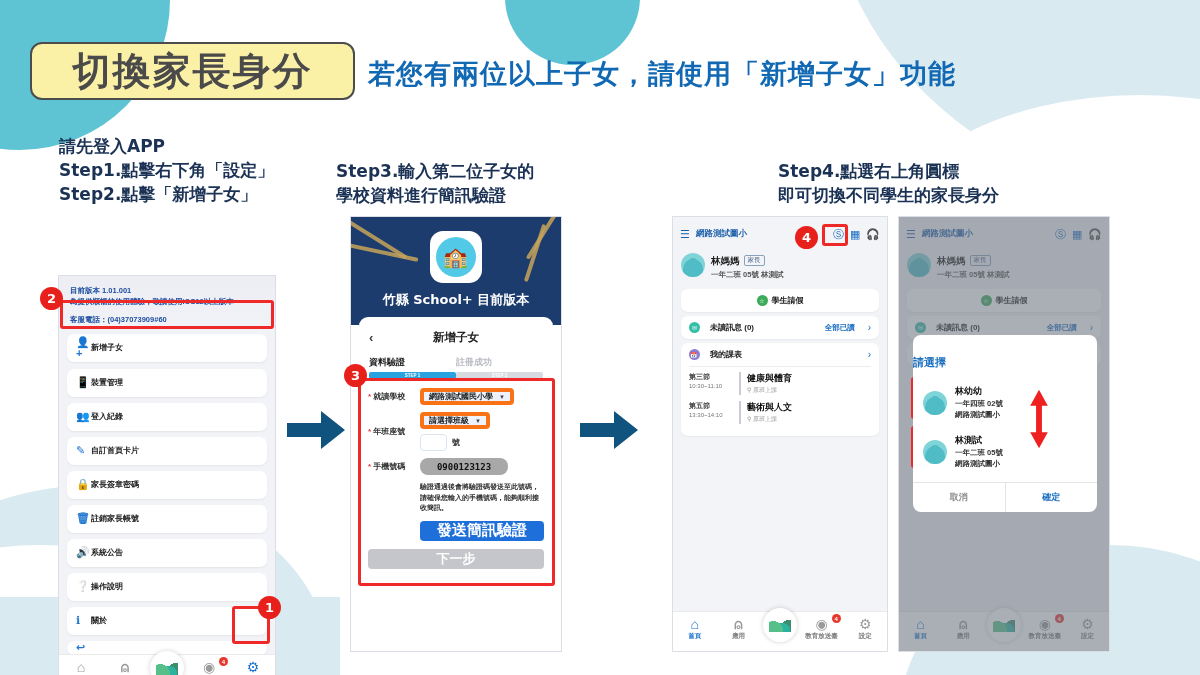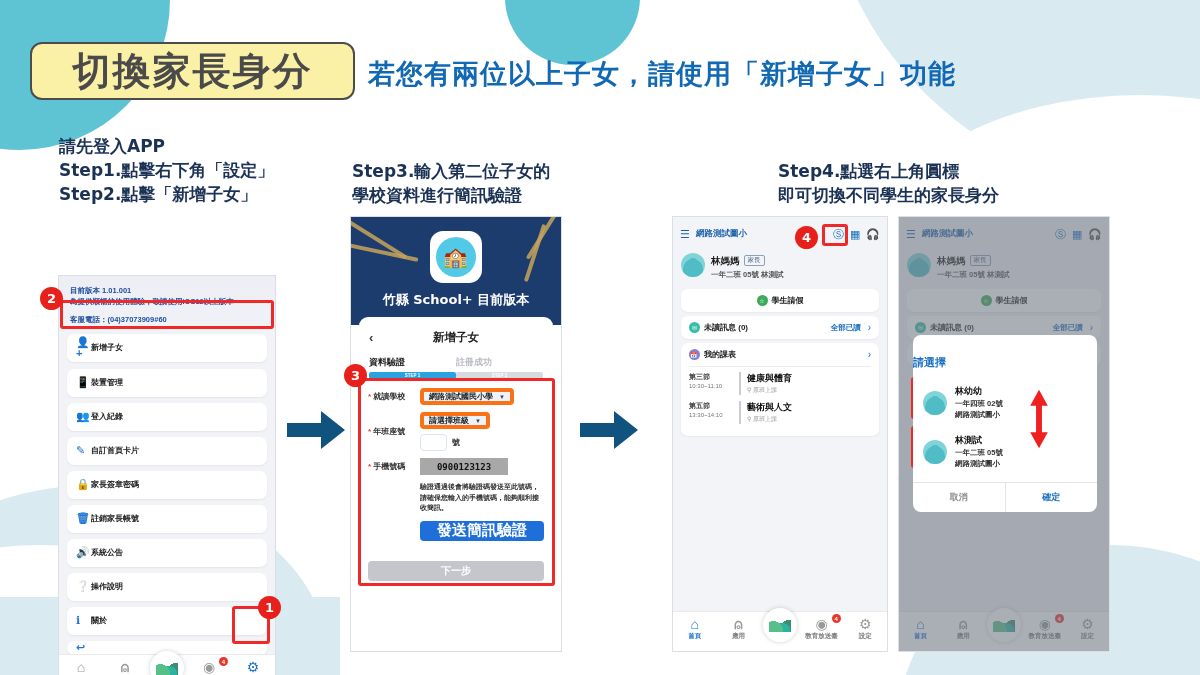--- a/index.html
+++ b/index.html
@@ -75,21 +75,21 @@
   }
 
   
   .caption {
     position: absolute; color: #1b3255;
     font-size: 17px; line-height: 1.42; font-weight: 600;
     white-space: pre-line;
     font-family: "DejaVu Sans", sans-serif;
   }
   #cap1 { left: 59px; top: 134px; }
-  #cap2 { left: 352px; top: 159px; }
+  #cap2 { left: 336px; top: 159px; }
   #cap3 { left: 778px; top: 159px; }
 
   
   .phone {
     position: absolute; background: #f2f3f7;
     overflow: hidden; border: 1px solid #dcdee5;
   }
   #phone1 { left: 58px;  top: 227px; width: 218px; height: 420px; background:#f2f3f7;margin-top:48px;}
   #phone2 { left: 350px; top: 216px; width: 212px; height: 436px; background:#ffffff;}
   #phone3 { left: 672px; top: 216px; width: 216px; height: 436px; background:#f3f4f8;}
@@ -208,35 +208,35 @@
   }
   .fsel .cv { font-size: 6px; margin-left: 6px; color: #444; }
   .fcol { display: flex; flex-direction: column; }
   .numrow { display: flex; align-items: center; margin-top: 5px; }
   .numbox {
     width: 27px; height: 17px; background: #fff; border: 1px solid #dbe4f2;
     border-radius: 4px;
   }
   .numrow .unit { font-size: 8px; margin-left: 5px; color: #333; font-weight: 700; }
   .phonebox {
-    background: #a8a8a8; border-radius: 0; height: 17px; min-width: 88px;
+    background: #a8a8a8; border-radius: 8px; height: 17px; min-width: 88px;
     display: flex; align-items: center; justify-content: center;
     font-size: 9px; font-weight: 700; color: #111;
     font-family: "DejaVu Sans Mono", monospace;
   }
   .hint { font-size: 7px; color: #333; line-height: 1.5; margin: 2px 0 7px 52px; font-weight: 600;}
   .btn-blue {
     margin-left: 52px; background: #1e6fd9; color: #fff; height: 20px;
     border-radius: 4px; display: flex; align-items: center; justify-content: center;
     font-size: 15px; font-weight: 700;
   }
   .btn-gray {
-    margin: 20px 9px 0 9px; background: #c4c6cc; color: #fff; height: 20px;
+    margin: 8px 9px 0 9px; background: #c4c6cc; color: #fff; height: 20px;
     border-radius: 4px; display: flex; align-items: center; justify-content: center;
-    font-size: 10px; font-weight: 700;
+    font-size: 13px; font-weight: 700;
   }
 
   
   .p3-top {
     height: 22px; background: #f3f4f8; display: flex; align-items: center;
     padding: 0 7px; gap: 6px; margin-top: 6px;
   }
   .p3-top .hamb { font-size: 11px; color: #1b5fa8; }
   .p3-top .sch { font-size: 8.5px; color: #1b5fa8; font-weight: 700; }
   .p3-top .sp { flex: 1; }
@@ -268,21 +268,21 @@
   .p3-leave {
     display: flex; align-items: center; justify-content: center; gap: 4px;
     font-size: 8px; font-weight: 700; color: #1a1a1a;
   }
   .dot-g { width: 11px; height: 11px; border-radius: 50%; background: #3bab5a;
            display:flex;align-items:center;justify-content:center;color:#fff;font-size:6px;}
   .dot-t { width: 11px; height: 11px; border-radius: 50%; background: #36bfa7;
            display:flex;align-items:center;justify-content:center;color:#fff;font-size:6px;}
   .dot-p { width: 11px; height: 11px; border-radius: 50%; background: #8b7fd4;
            display:flex;align-items:center;justify-content:center;color:#fff;font-size:6px;}
-  .rowhead { display: flex; align-items: center; gap: 4px; }
+  .rowhead { display: flex; align-items: center; gap: 10px; }
   .rowhead .lbl { font-size: 8px; font-weight: 700; color: #1a1a1a; flex: 1; }
   .rowhead .lnk { font-size: 7.5px; color: #1b6fc0; font-weight: 700; }
   .rowhead .chev { font-size: 10px; color: #1b6fc0; margin-left: 3px; }
   .sched { border-top: 1px solid #ececec; margin-top: 6px; padding-top: 5px; }
   .sch-row { display: flex; align-items: flex-start; margin-bottom: 6px; }
   .sch-l { width: 50px; }
   .sch-l .p { font-size: 7px; color: #444; font-weight: 700; }
   .sch-l .t { font-size: 6px; color: #777; margin-top: 1px; }
   .sch-r { border-left: 2px solid #c9ccd4; padding-left: 6px; }
   .sch-r .s { font-size: 9px; font-weight: 700; color: #111; }

